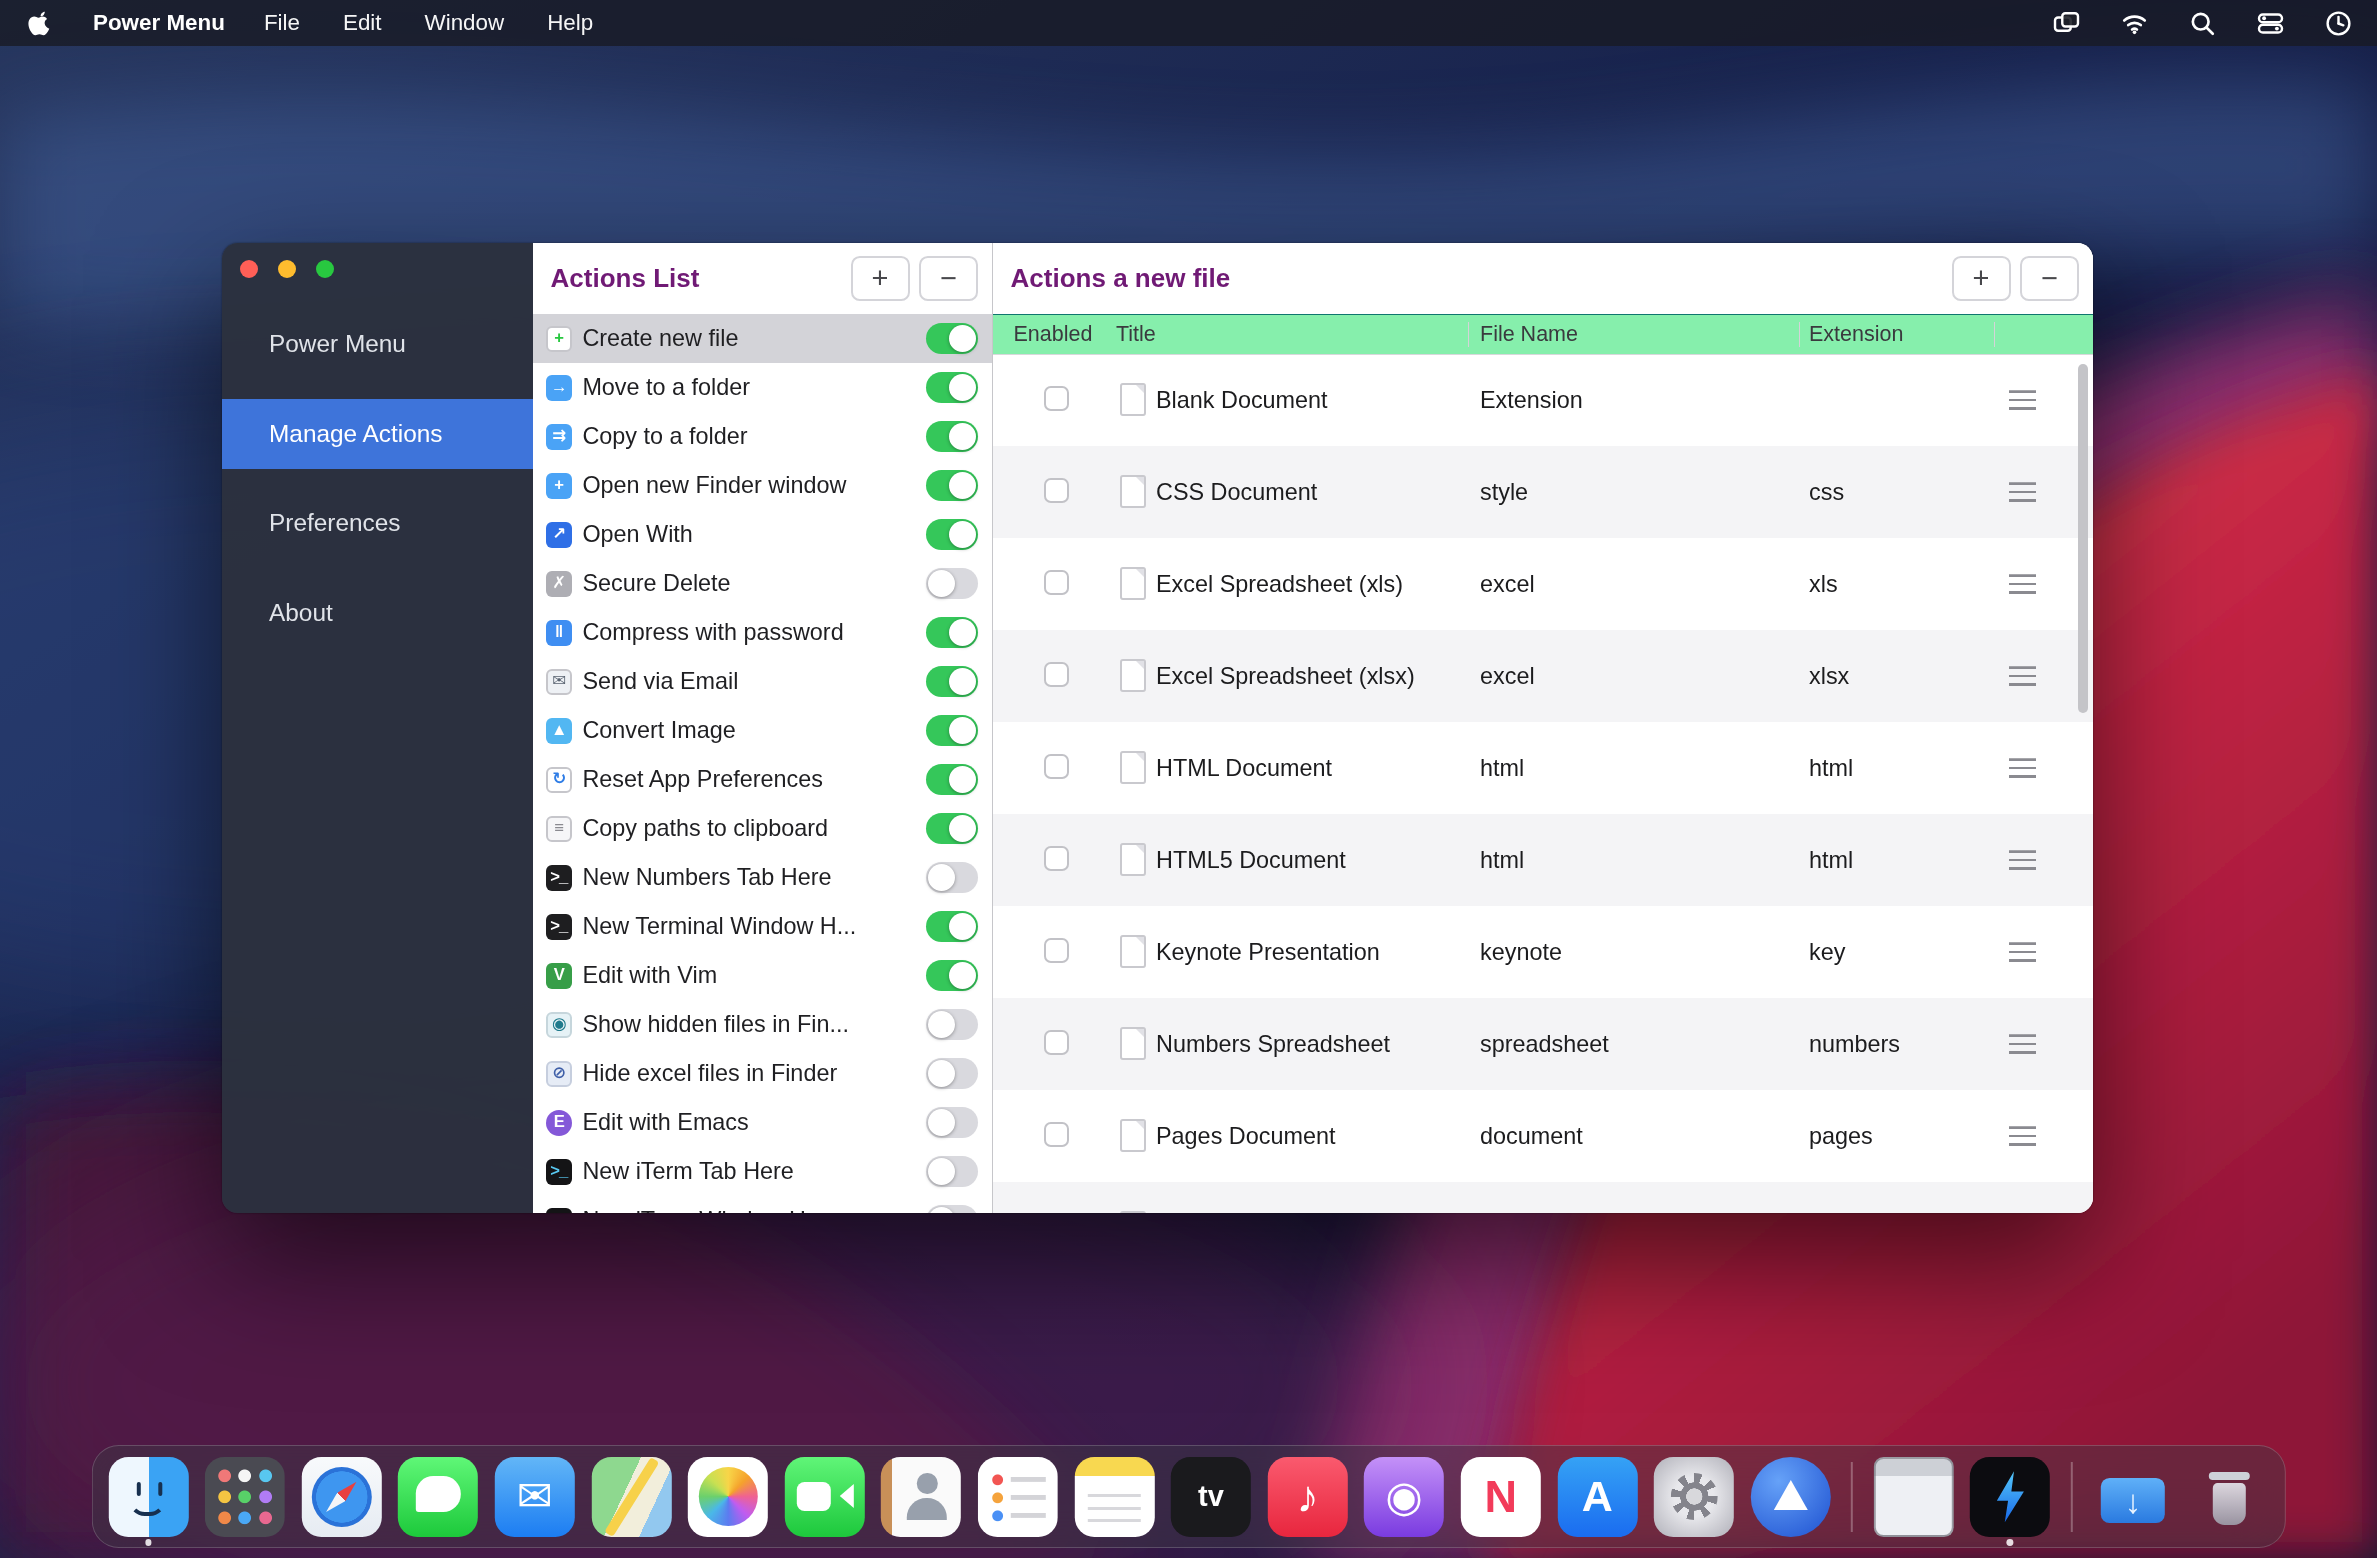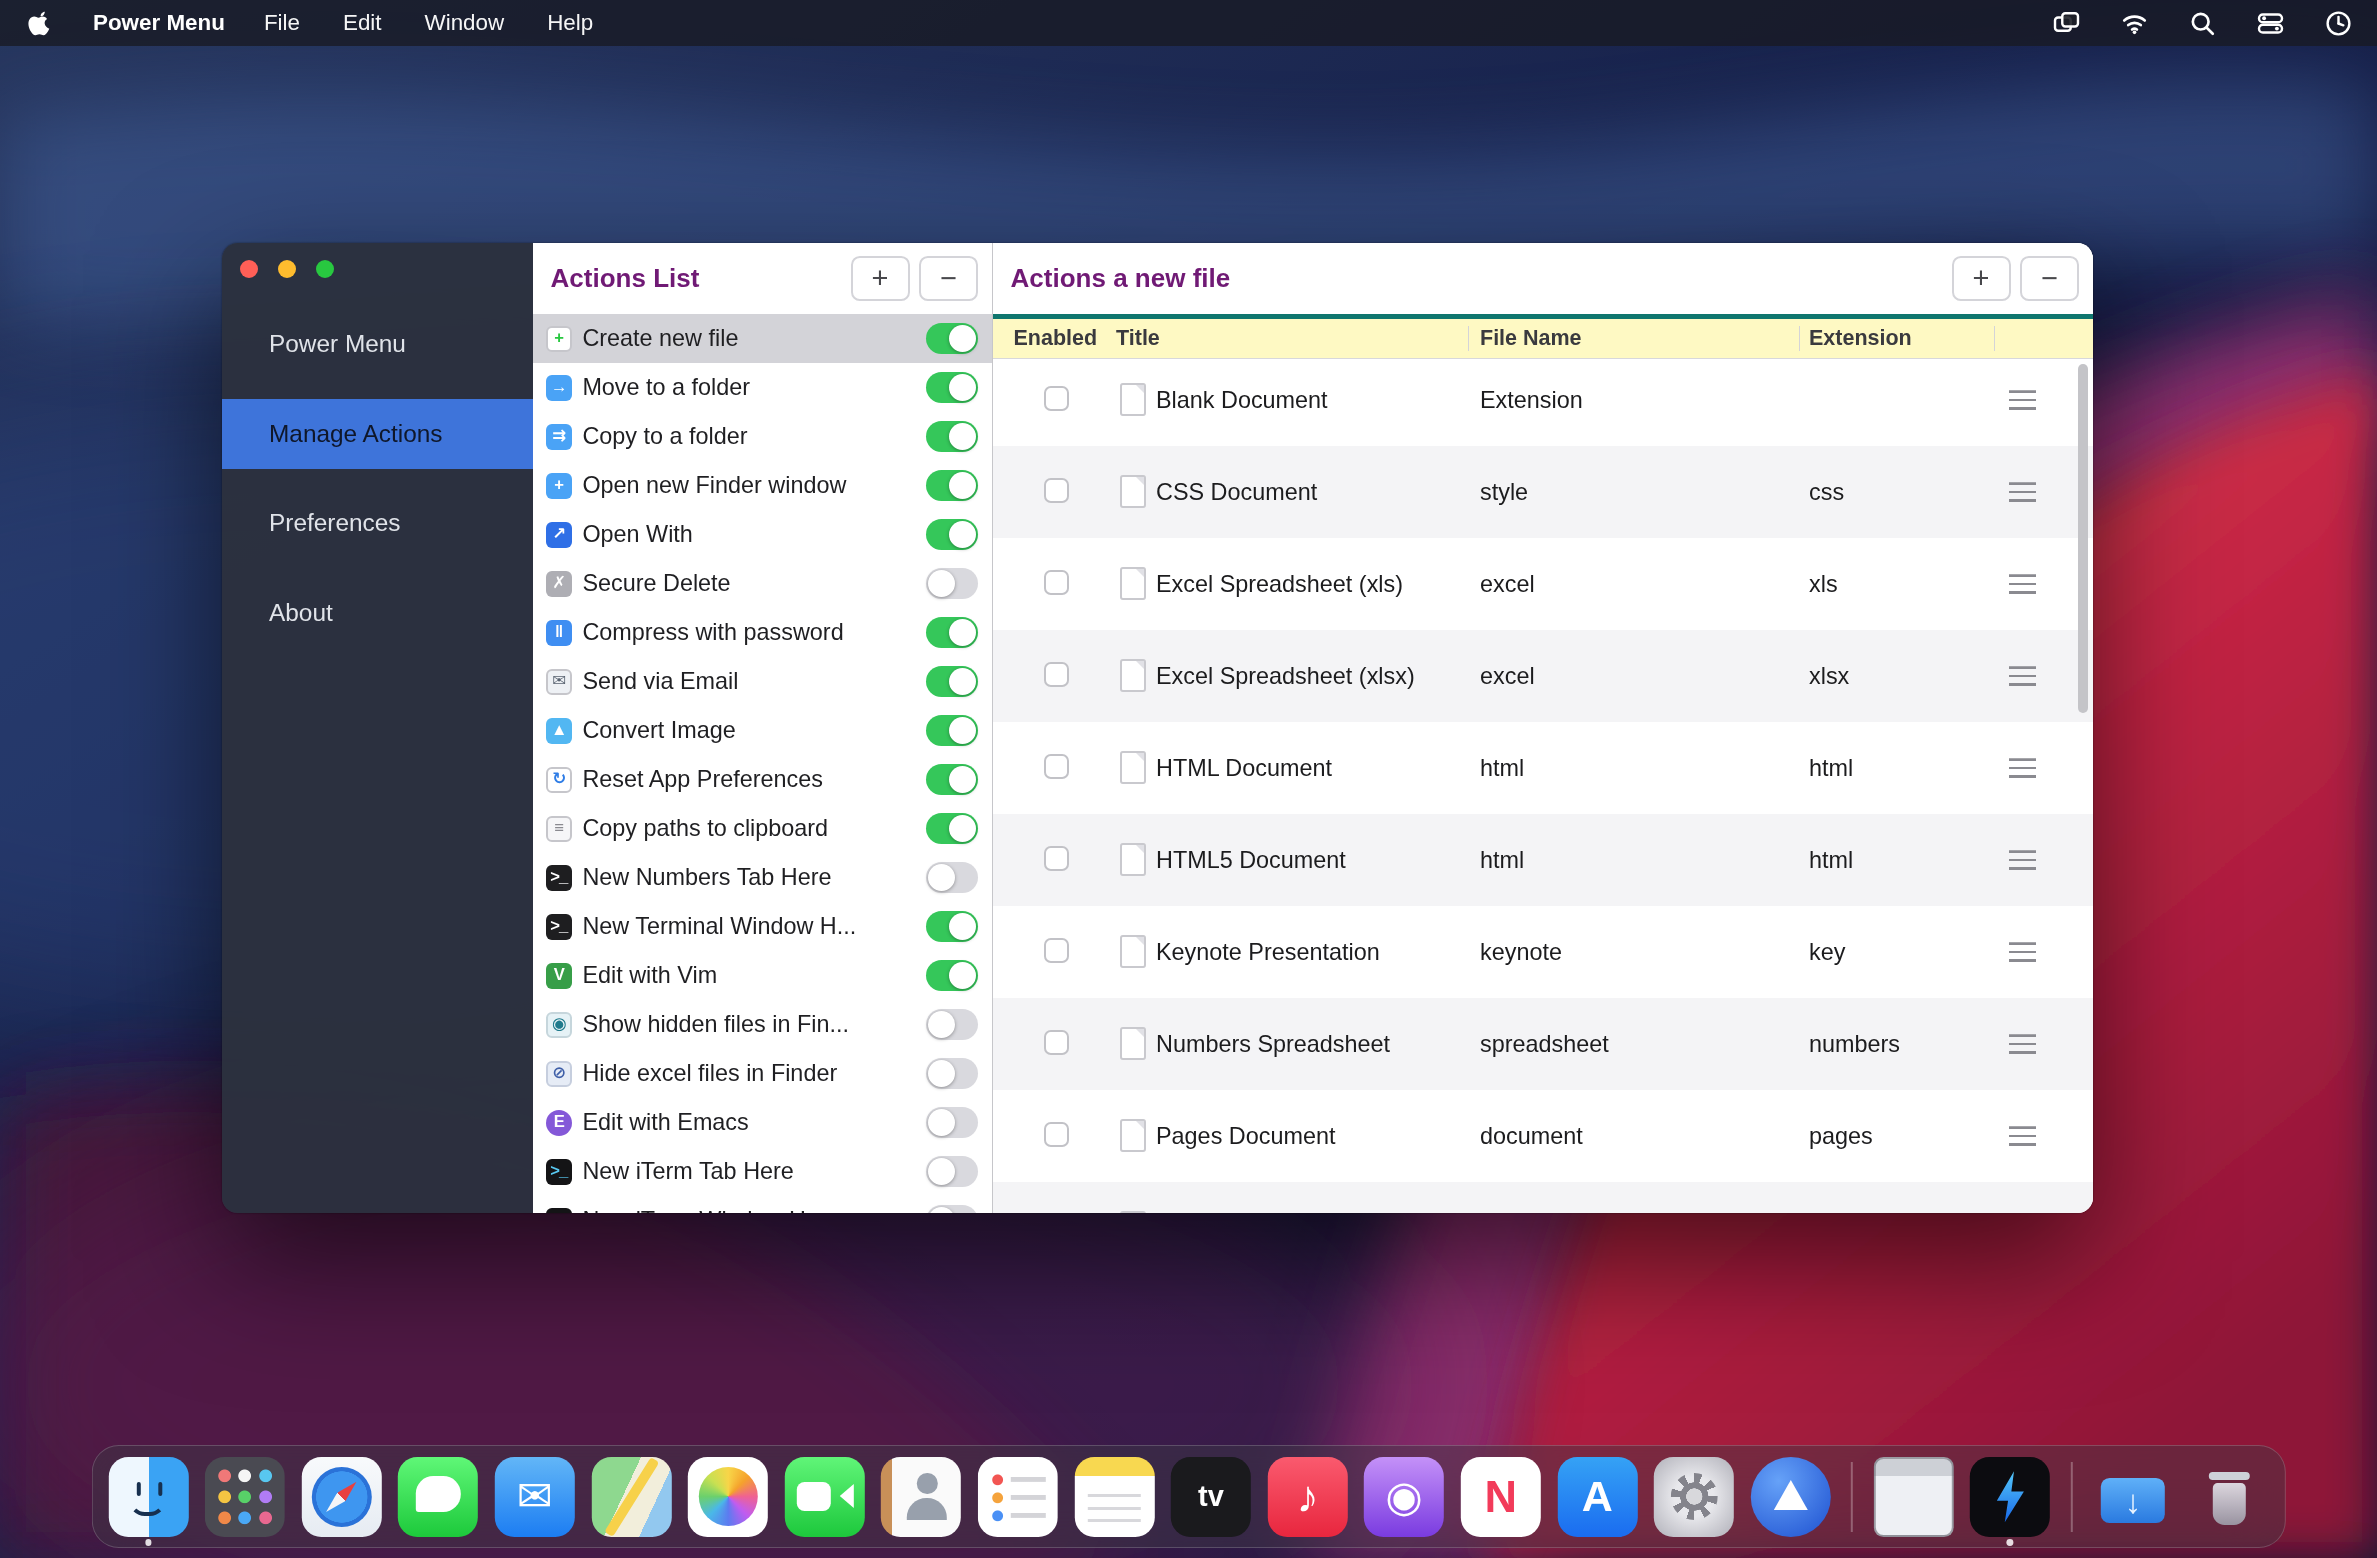--- a/index.html
+++ b/index.html
@@ -24,21 +24,21 @@
 
   .sidebar{width:311px;flex:none;background:rgba(43,49,62,0.97);position:relative;}
   .traffic{position:absolute;top:16.6px;left:17.6px;display:flex;gap:19.5px;}
   .tl{width:18.5px;height:18.5px;border-radius:50%;}
   .tl.close{background:#ff5f57;}
   .tl.min{background:#febc2e;}
   .tl.zoom{background:#28c840;}
   .side-items{position:absolute;top:66px;left:0;right:0;}
   .side-item{height:70px;margin-bottom:19.5px;display:flex;align-items:center;padding-left:47px;
     font-size:24.4px;color:#e0e3e9;}
-  .side-item.active{background:#3e74da;color:#0f172a;font-weight:500;}
+  .side-item.active{background:#3e74da;color:#ffffff;font-weight:500;}
 
   
   .panel-header{height:71px;display:flex;align-items:center;padding:0 13.7px 0 17.6px;background:#fff;}
   .panel-title{font-size:26px;font-weight:600;color:#701a75;flex:1;white-space:nowrap;}
   .hdr-btns{display:flex;gap:9.8px;}
   .hdr-btn{width:55px;height:41px;border:2px solid #d4d4d9;border-radius:8.8px;background:#fff;
     display:flex;align-items:center;justify-content:center;font-size:29px;color:#48484c;line-height:1;}
 
   
   .panel-actions{width:460px;flex:none;background:#fff;position:relative;border-right:1px solid #c6c6ca;box-sizing:border-box;}
@@ -52,22 +52,22 @@
   .toggle{width:52px;height:31px;border-radius:15.6px;position:relative;flex:none;}
   .toggle .knob{position:absolute;top:2px;width:27px;height:27px;border-radius:50%;background:#fff;
     box-shadow:0 1px 3.9px rgba(0,0,0,.35);}
   .toggle.on{background:#35c75a;}
   .toggle.on .knob{left:22.4px;}
   .toggle.off{background:#d9d9de;}
   .toggle.off .knob{left:2px;}
 
   
   .panel-detail{flex:1;background:#fff;position:relative;}
-  .table-head{position:absolute;top:71px;left:0;right:0;height:39px;border-top:5px solid #0f766e;
-    border-bottom:1px solid #d8d8db;background:#fef9c3;font-weight:bold;}
+  .table-head{position:absolute;top:71px;left:0;right:0;height:39px;border-top:1px solid #0f766e;
+    border-bottom:1px solid #d8d8db;background:#86efac;}
   .th{position:absolute;top:6.8px;font-size:21.5px;color:#3a3a3e;}
   .th-sep{position:absolute;top:6.8px;width:1px;height:25px;background:#d4d4d8;}
   .table-body{position:absolute;top:111px;bottom:0;left:0;right:0;overflow:hidden;}
   .f-row{height:92px;position:relative;}
   .f-row:nth-child(even){background:#f4f4f6;}
   .f-check{position:absolute;left:51px;top:32px;width:25px;height:25px;border:2px solid #c2c2c7;
     border-radius:6.8px;background:#fff;box-sizing:border-box;}
   .f-doc{position:absolute;left:127px;top:29px;width:26px;height:33px;background:#fff;
     border:2px solid #c9c9ce;border-radius:2.9px;box-sizing:border-box;}
   .f-doc::after{content:"";position:absolute;top:0;right:0;width:0;height:0;

